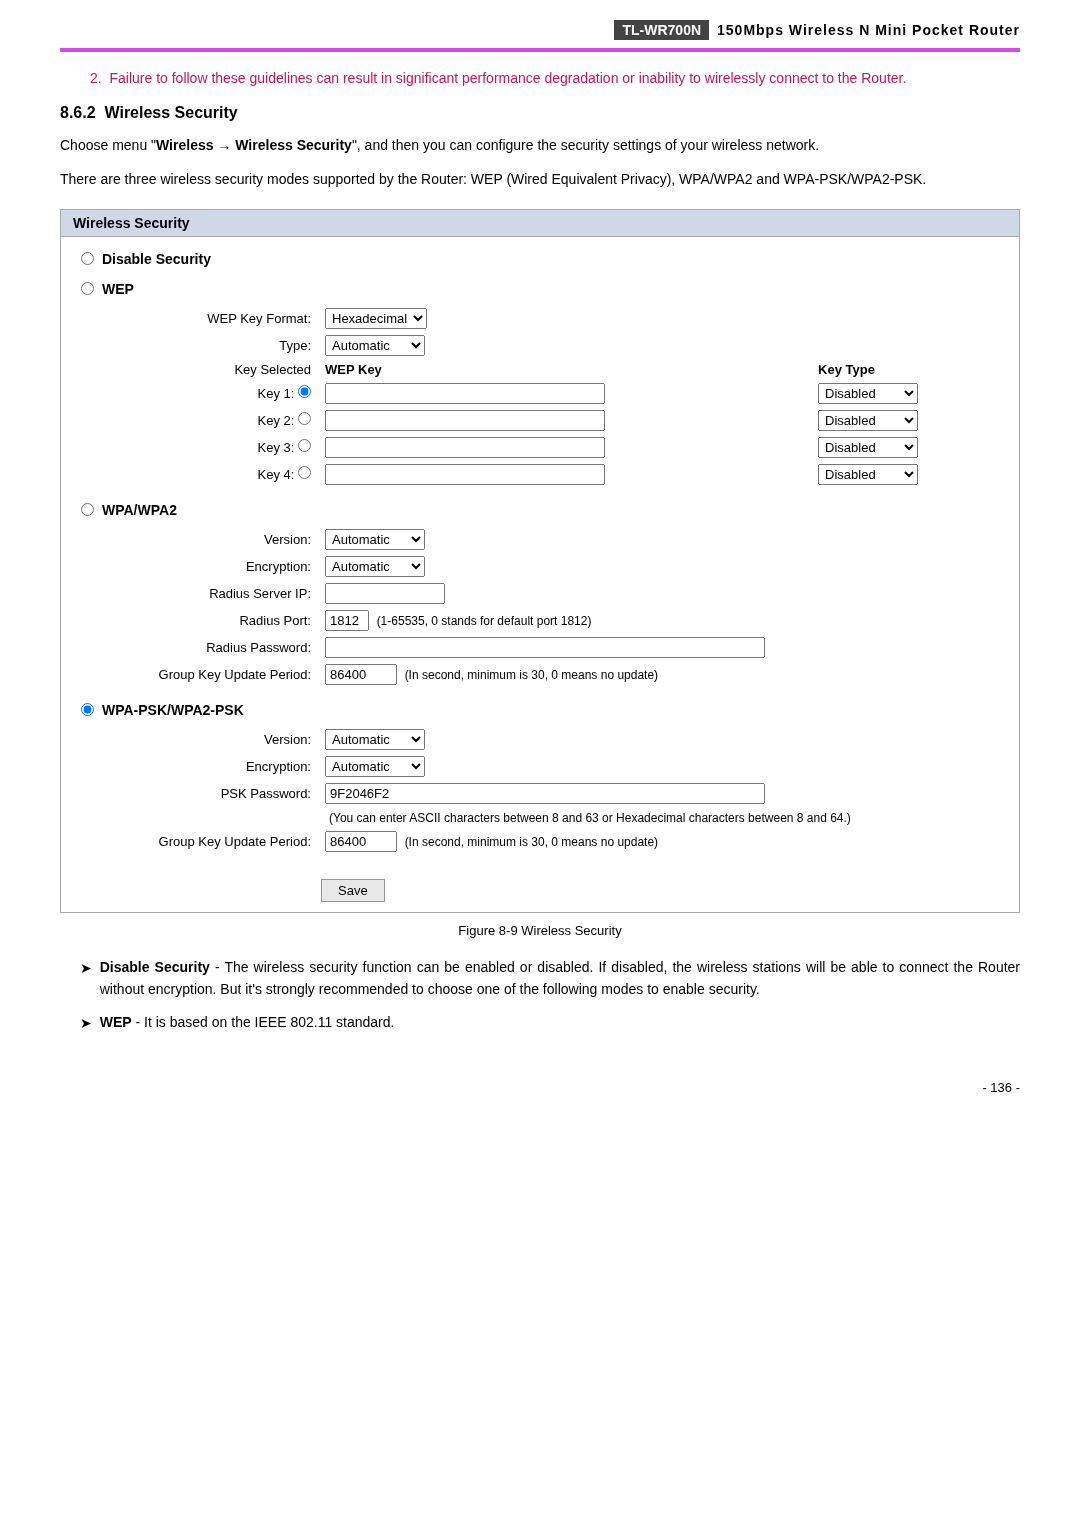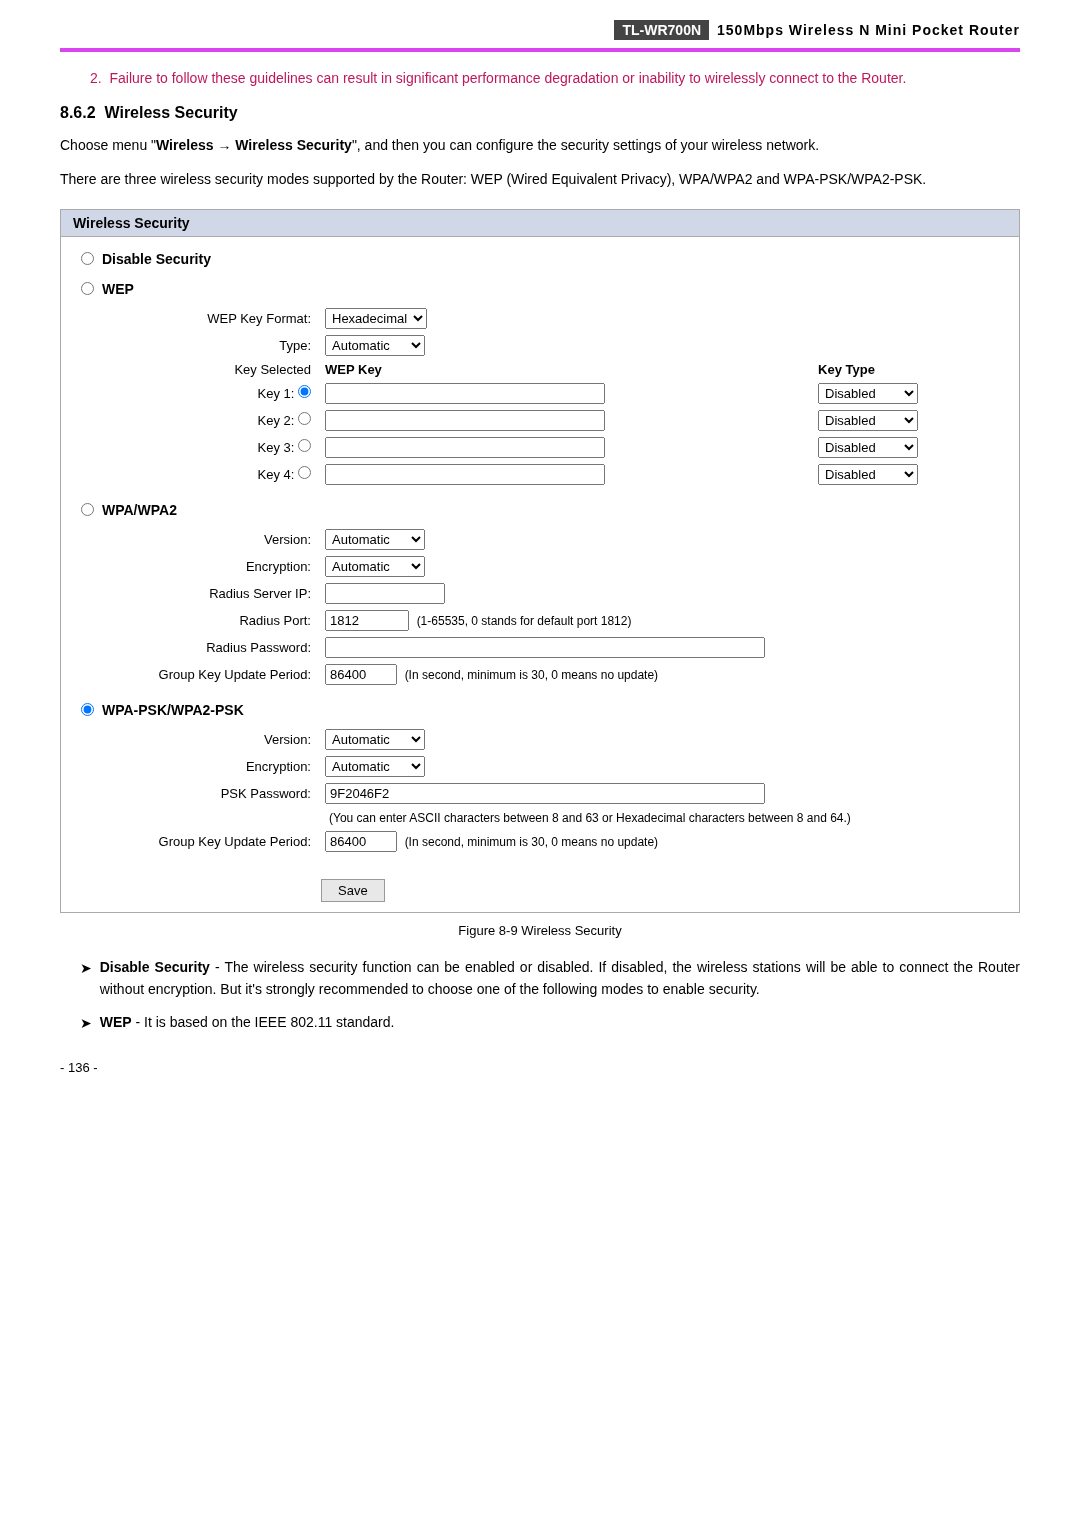--- a/index.html
+++ b/index.html
@@ -140,21 +140,21 @@
 
     .key-input {
       width: 280px;
     }
 
     .radius-server-input {
       width: 120px;
     }
 
     .radius-port-input {
-      width: 84px;
+      width: 44px;
     }
 
     .radius-pass-input {
       width: 440px;
     }
 
     .group-key-input {
       width: 72px;
     }
 
@@ -192,22 +192,22 @@
       margin-right: 8px;
       margin-top: 1px;
       flex-shrink: 0;
     }
 
     .bullet-content {
       text-align: justify;
     }
 
     .page-number {
-      text-align: left;
-      margin-top: 26px;
+      text-align: right;
+      margin-top: 46px;
       font-size: 13px;
     }
 
     .save-btn {
       background: #e8e8e8;
       border: 1px solid #999;
       padding: 3px 16px;
       font-size: 13px;
       cursor: pointer;
     }

